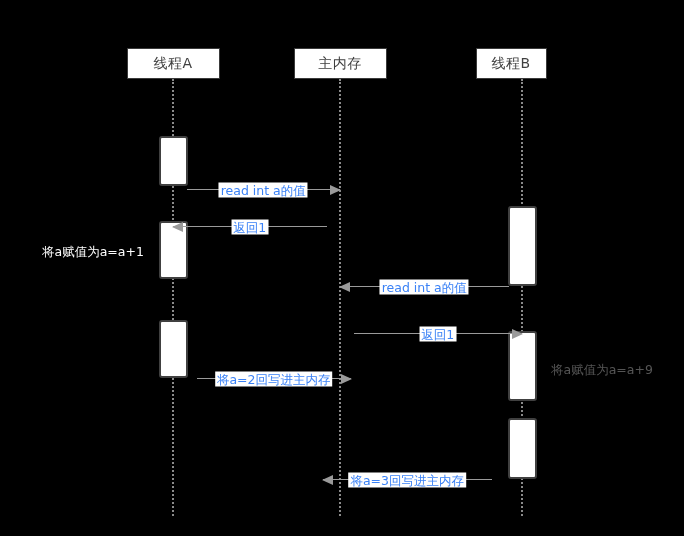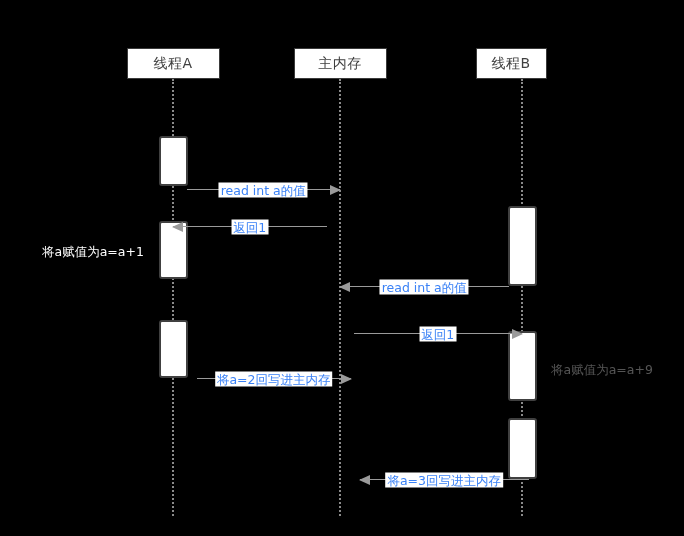--- a/index.html
+++ b/index.html
@@ -114,21 +114,21 @@
       <div class="msg-label">read int a的值</div>
     </div>
     <div class="msg" style="left: 353.5px; top: 333px; width: 168.5px;">
       <div class="arrowhead right"></div>
       <div class="msg-label">返回1</div>
     </div>
     <div class="msg" style="left: 197px; top: 378px; width: 153.5px;">
       <div class="arrowhead right"></div>
       <div class="msg-label">将a=2回写进主内存</div>
     </div>
-    <div class="msg" style="left: 360px; top: 479px; width: 168.5px;">
+    <div class="msg" style="left: 323px; top: 479px; width: 168.5px;">
       <div class="arrowhead left"></div>
       <div class="msg-label">将a=3回写进主内存</div>
     </div>
     <div class="lifeline-head" style="left: 126.5px; top: 48px; width: 93px; height: 31px;">
       <span>线程A</span>
     </div>
     <div class="lifeline-head" style="left: 293.5px; top: 48px; width: 93px; height: 31px;">
       <span>主内存</span>
     </div>
     <div class="lifeline-head" style="left: 475.5px; top: 48px; width: 71px; height: 31px;">

